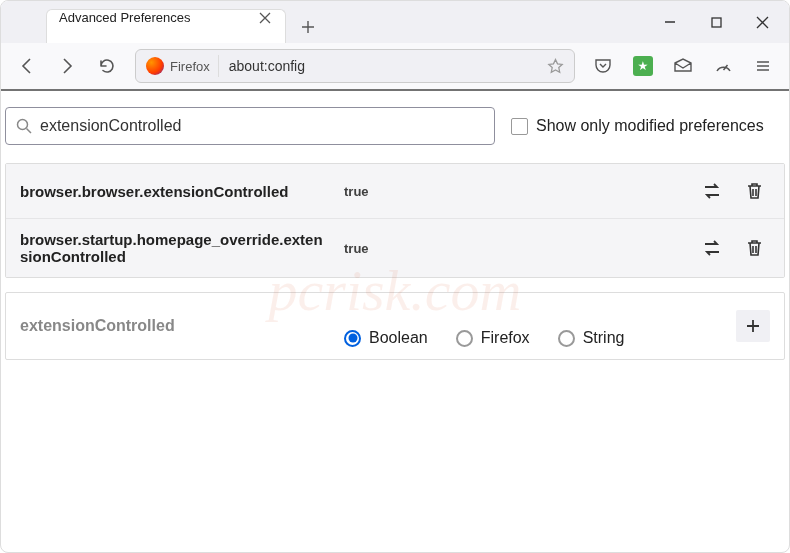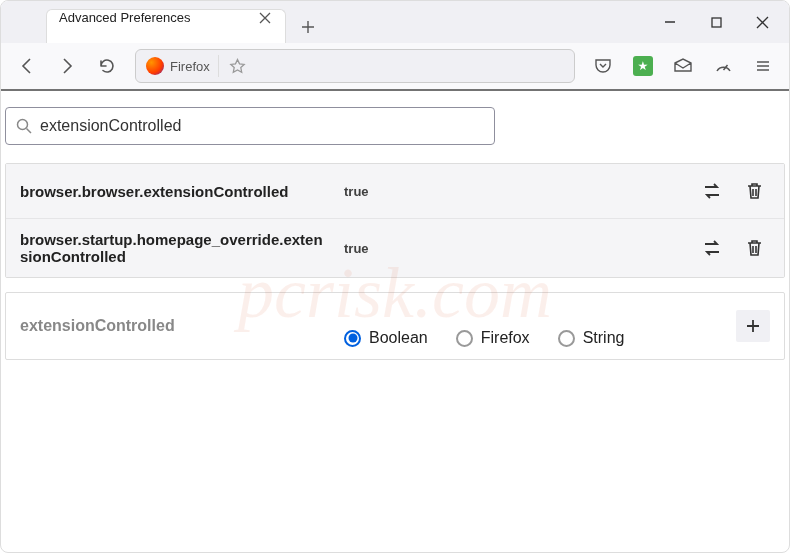--- a/index.html
+++ b/index.html
@@ -45,21 +45,21 @@
     .create-name { font-size: 16px; font-weight: 700; color: #888; width: 310px; }
     .type-options { display: flex; gap: 28px; flex: 1; }
     .radio-opt { display: flex; align-items: center; gap: 8px; margin-top: 24px; }
     .radio { width: 17px; height: 17px; border: 2px solid #999; border-radius: 50%; background: #fff; position: relative; }
     .radio.selected { border-color: #0060df; }
     .radio.selected::after { content: ""; position: absolute; top: 50%; left: 50%; transform: translate(-50%, -50%); width: 9px; height: 9px; background: #0060df; border-radius: 50%; }
     .radio-label { font-size: 16px; color: #222; }
     .add-btn { width: 34px; height: 32px; display: flex; align-items: center; justify-content: center; background: #f0f0f4; cursor: pointer; border-radius: 2px; }
     
     .watermark { position: absolute; top: 50%; left: 50%; transform: translate(-50%, -30%); pointer-events: none; opacity: 0.08; }
-    .watermark-text { font-size: 72px; font-style: italic; font-weight: 400; color: #d84315; font-family: Georgia, serif; white-space: nowrap; }
+    .watermark-text { font-size: 58px; font-style: italic; font-weight: 400; color: #d84315; font-family: Georgia, serif; white-space: nowrap; }
     
     svg { display: block; }
   </style>
 </head>
 <body>
 
 <div class="titlebar">
   <div class="tab">
     <span class="tab-title">Advanced Preferences</span>
     <span class="tab-close">
@@ -106,20 +106,21 @@
   <div class="nav-btn">
     <svg width="18" height="18" viewBox="0 0 18 18" stroke="currentColor" stroke-width="1.6" fill="none">
         <path d="M3 9a6 6 0 1 1 2 4.5M3 9V4M3 9H8" stroke-linecap="round"></path>
       </svg>
   </div>
   <div class="urlbar">
     <div class="urlbar-identity">
       <div class="firefox-logo"></div>
       <span class="urlbar-text">Firefox</span>
     </div>
+    <span class="url-content">about:config</span>
     <span class="urlbar-star">
       <svg width="17" height="17" viewBox="0 0 17 17" stroke="currentColor" stroke-width="1.3" fill="none">
           <path d="M8.5 1.5l2 4.3 4.7.6-3.4 3.2.9 4.6-4.2-2.3-4.2 2.3.9-4.6L1.8 6.4l4.7-.6z"></path>
         </svg>
     </span>
   </div>
   <div class="toolbar-icon">
     <svg width="18" height="18" viewBox="0 0 18 18" stroke="#555" stroke-width="1.4" fill="none">
         <path d="M2 3h14v5a7 7 0 0 1-14 0V3z"></path>
         <path d="M6 7l3 3 3-3"></path>
@@ -148,20 +149,24 @@
 
 <div class="content">
   <div class="search-row">
     <div class="search-box">
       <svg width="16" height="16" viewBox="0 0 16 16" stroke="#888" stroke-width="1.5" fill="none">
           <circle cx="6.5" cy="6.5" r="5"></circle>
           <path d="M10.5 10.5L15 15"></path>
         </svg>
       <input class="search-input" value="extensionControlled" style="">
     </div>
+    <div class="checkbox-wrap">
+      <div class="checkbox"></div>
+      <span class="checkbox-label">Show only modified preferences</span>
+    </div>
   </div>
 
   <div class="pref-list">
     <div class="pref-row">
       <div class="pref-name">browser.browser.extensionControlled</div>
       <div class="pref-value">true</div>
       <div class="pref-actions">
         <div class="action-btn">
           <svg width="20" height="18" viewBox="0 0 20 18" stroke="currentColor" stroke-width="1.8" fill="none">
               <path d="M3 5h12l-3-3M17 13H5l3 3"></path>

